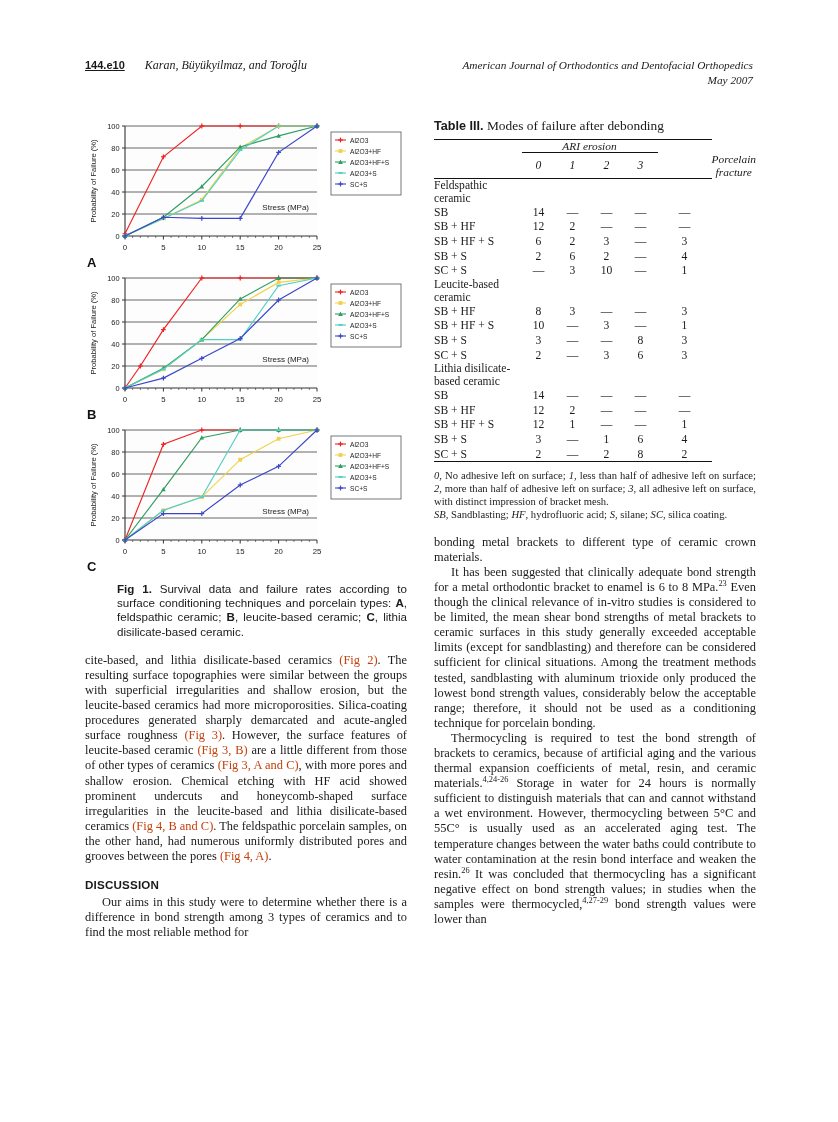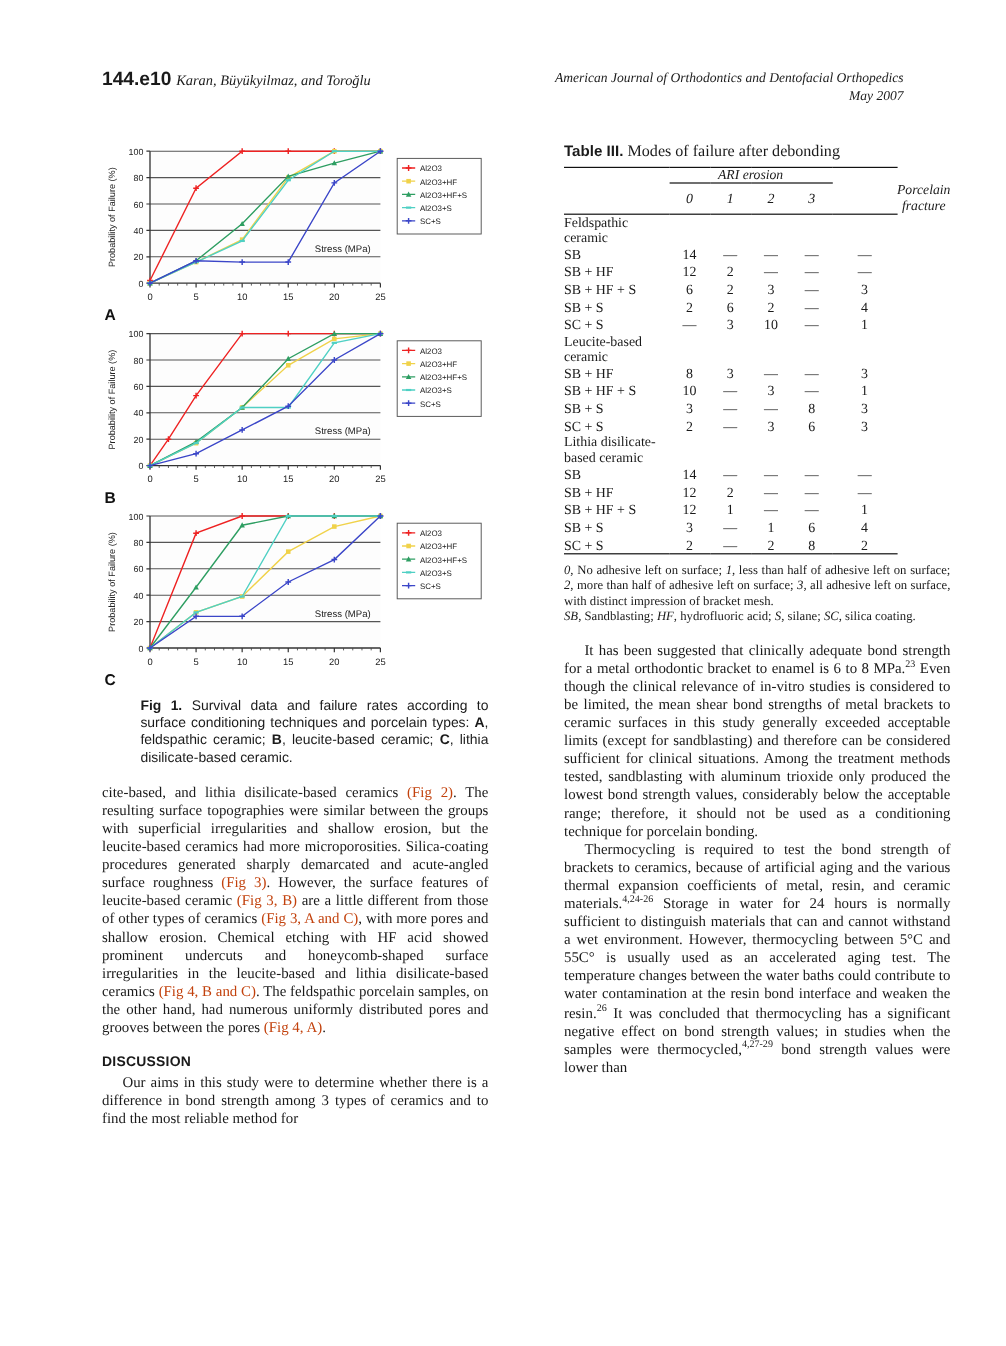--- a/index.html
+++ b/index.html
@@ -9,27 +9,27 @@
     font-family:"Liberation Serif", serif;
     color:#1a1a1a;
     position:relative;
     overflow:hidden;
   }
   .page { position:absolute; inset:0; }
 
   
   .runhead { position:absolute; left:85px; top:58px; width:668px; height:40px; }
   .rh-left { position:absolute; left:0; top:0; font-size:11.5px; }
-  .rh-left .folio { font-family:"Liberation Sans", sans-serif; font-weight:bold; font-size:16px; }
-  .rh-left .authors { font-style:italic; font-size:12px; padding-left:4px; }
+  .rh-left .folio { font-family:"Liberation Sans", sans-serif; font-weight:bold; font-size:11px;text-decoration:underline; }
+  .rh-left .authors { font-style:italic; font-size:12px; padding-left:20px; }
   .rh-right { position:absolute; right:0; top:0; text-align:right; font-style:italic; font-size:11.3px; line-height:15px; }
 
   
   .col-left  { position:absolute; left:85px;  top:118px; width:322px; }
-  .col-right { position:absolute; left:434px; top:118px; width:322px;margin-left:36px; }
+  .col-right { position:absolute; left:434px; top:118px; width:322px; }
 
   
   .figure { width:322px; }
   .chart-block { position:relative; width:322px; height:150px; margin-bottom:2px; }
   .chart-svg { display:block; }
   .panel-letter {
     position:absolute; left:2px; bottom:-2px;
     font-family:"Liberation Sans", sans-serif;
     font-weight:bold; font-size:13px; color:#111;
   }
@@ -788,20 +788,21 @@
             <td class="rule-top" style="height: 3px;"></td>
             <td class="rule-top" style="height: 3px;"></td>
           </tr>
         </tbody>
     </table>
 
     <div class="foot" id="foot1"><span class="it">0</span>, No adhesive left on surface; <span class="it">1</span>, less than half of adhesive left on surface; <span class="it">2</span>, more than half of adhesive left on surface; <span class="it">3</span>, all adhesive left on surface, with distinct impression of bracket mesh.</div>
     <div class="foot" style="margin-top:1px;" id="foot2"><span class="it">SB</span>, Sandblasting; <span class="it">HF</span>, hydrofluoric acid; <span class="it">S</span>, silane; <span class="it">SC</span>, silica coating.</div>
 
     <div class="body-text" style="margin-top:13px;">
+      <p class="noindent">bonding metal brackets to different type of ceramic crown materials.</p>
       <p>
         <span>It has been suggested that clinically adequate bond strength for a metal orthodontic bracket to enamel is 6 to 8 MPa.</span><sup>23</sup><span> Even though the clinical relevance of in-vitro studies is considered to be limited, the mean shear bond strengths of metal brackets to ceramic surfaces in this study generally exceeded acceptable limits (except for sandblasting) and therefore can be considered sufficient for clinical situations. Among the treatment methods tested, sandblasting with aluminum trioxide only produced the lowest bond strength values, considerably below the acceptable range; therefore, it should not be used as a conditioning technique for porcelain bonding.</span>
       </p>
       <p>
         <span>Thermocycling is required to test the bond strength of brackets to ceramics, because of artificial aging and the various thermal expansion coefficients of metal, resin, and ceramic materials.</span><sup>4,24-26</sup><span> Storage in water for 24 hours is normally sufficient to distinguish materials that can and cannot withstand a wet environment. However, thermocycling between 5°C and 55C° is usually used as an accelerated aging test. The temperature changes between the water baths could contribute to water contamination at the resin bond interface and weaken the resin.</span><sup>26</sup><span> It was concluded that thermocycling has a significant negative effect on bond strength values; in studies when the samples were thermocycled,</span><sup>4,27-29</sup><span> bond strength values were lower than</span>
       </p>
     </div>
   </div>
 </div>
 

